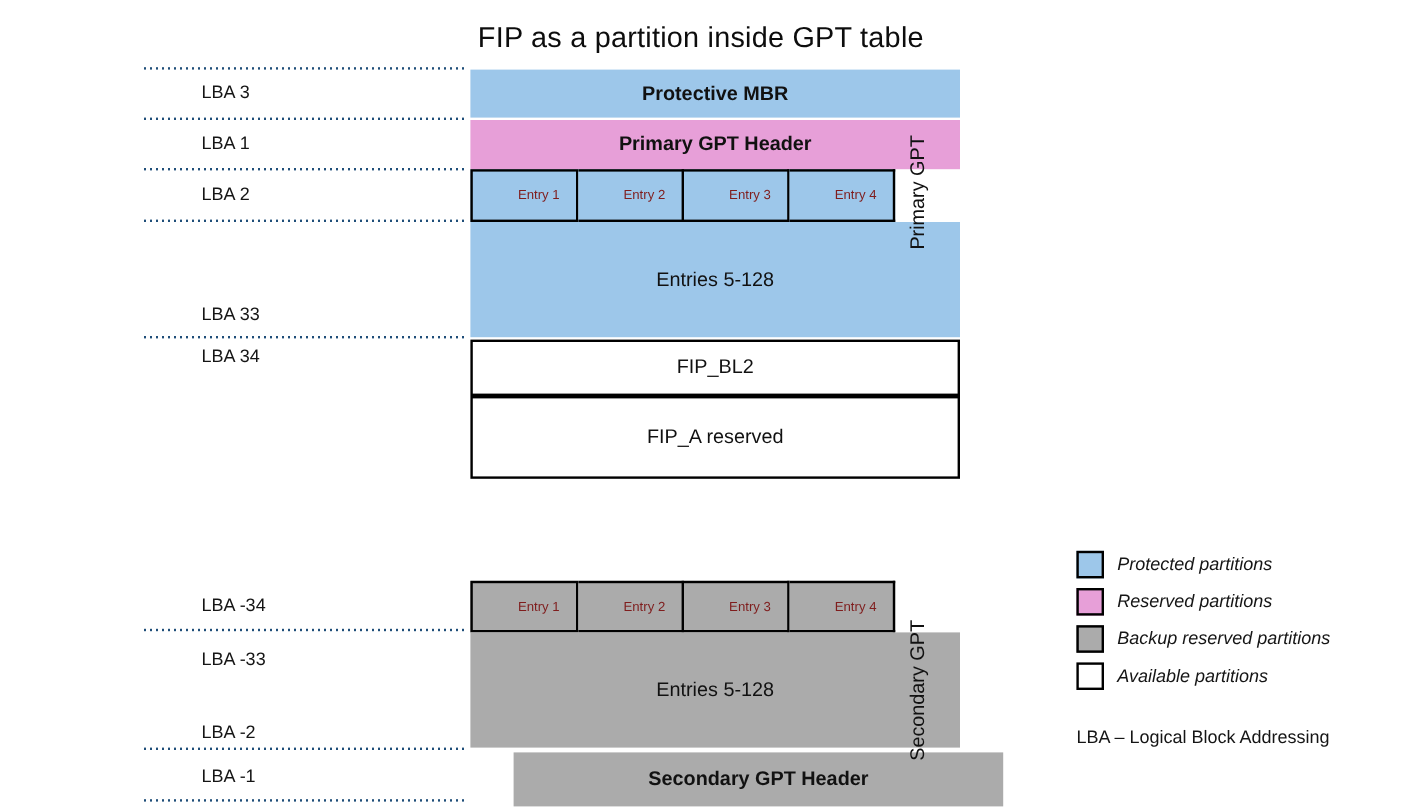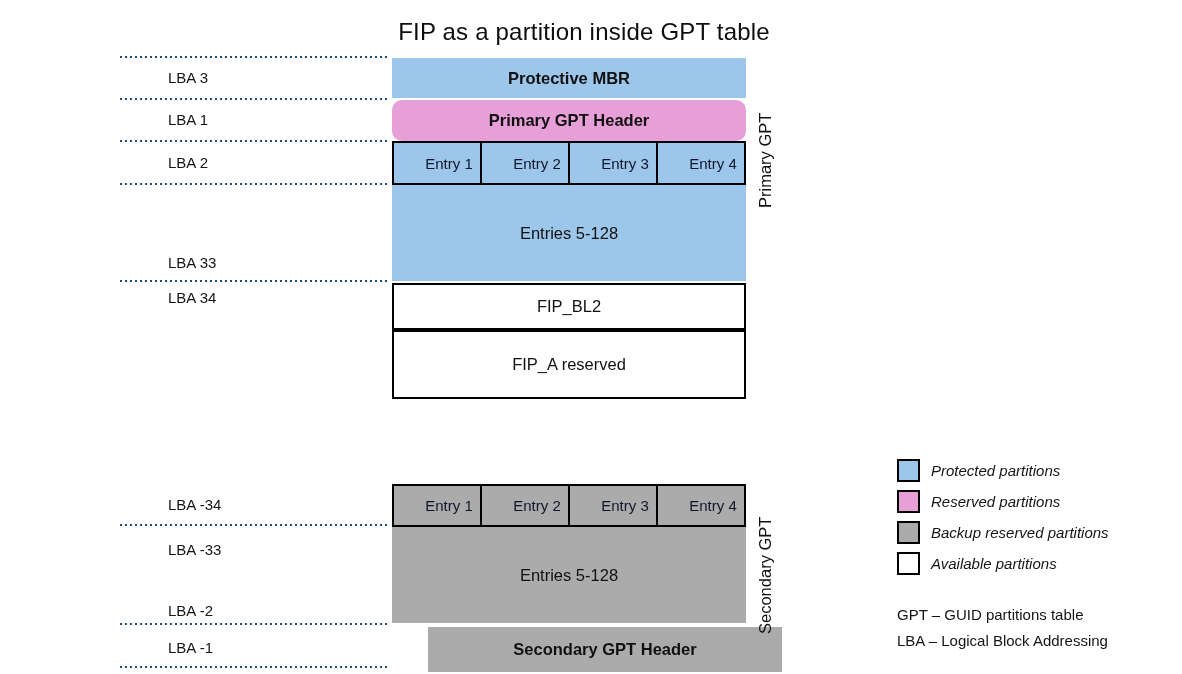--- a/index.html
+++ b/index.html
@@ -34,21 +34,21 @@
     position: absolute;
     left: 168px;
     height: 18px;
     line-height: 18px;
     font-size: 15px;
     white-space: nowrap;
   }
   .block {
     position: absolute;
     left: 392px;
-    width: 354px;
+    width: 408px;
     box-sizing: border-box;
     display: flex;
     align-items: center;
     justify-content: center;
     font-size: 16.5px;
     color: #111;
   }
   .bold { font-weight: bold; }
   .bordered { border: 2px solid #000; }
   .entry-row {
@@ -58,22 +58,22 @@
     box-sizing: border-box;
     display: flex;
   }
   .entry-cell {
     flex: 1 1 0;
     box-sizing: border-box;
     border: 2px solid #000;
     display: flex;
     align-items: center;
     justify-content: center;
-    font-size: 15px;
-    color: #0f172a;
+    font-size: 11px;
+    color: #7f1d1d;
     padding-left: 24px;
   }
   .entry-cell + .entry-cell { border-left: 0; }
   .vlabel {
     position: absolute;
     left: 756px;
     width: 24px;
     writing-mode: vertical-rl;
     transform: rotate(180deg);
     text-align: center;
@@ -132,21 +132,21 @@
   <div class="lba" style="top:154px">LBA 2</div>
   <div class="lba" style="top:254px">LBA 33</div>
   <div class="lba" style="top:289px">LBA 34</div>
   <div class="lba" style="top:496px">LBA -34</div>
   <div class="lba" style="top:541px">LBA -33</div>
   <div class="lba" style="top:602px">LBA -2</div>
   <div class="lba" style="top:639px">LBA -1</div>
 
   <div class="block bold" style="top: 58px; height: 40px; background: rgb(157, 199, 234);">Protective MBR</div>
 
-  <div class="block bold" style="top: 100px; height: 41px; background: rgb(231, 159, 216); border-radius: 10px;">Primary GPT Header</div>
+  <div class="block bold" style="top: 100px; height: 41px; background: rgb(231, 159, 216);">Primary GPT Header</div>
 
   <div class="entry-row" style="top:141px;height:44px">
     <div class="entry-cell" style="background: rgb(157, 199, 234);">Entry 1</div>
     <div class="entry-cell" style="background: rgb(157, 199, 234);">Entry 2</div>
     <div class="entry-cell" style="background: rgb(157, 199, 234);">Entry 3</div>
     <div class="entry-cell" style="background: rgb(157, 199, 234);">Entry 4</div>
   </div>
 
   <div class="block" style="top: 185px; height: 96px; background: rgb(157, 199, 234);">Entries 5-128</div>
 
@@ -182,17 +182,16 @@
       <span class="swatch" style="background: rgb(171, 171, 171);"></span>
       <span class="legend-label">Backup reserved partitions</span>
     </div>
     <div class="legend-row">
       <span class="swatch" style="background: rgb(255, 255, 255);"></span>
       <span class="legend-label">Available partitions</span>
     </div>
   </div>
 
   <div class="notes">
-    <div>GPT – GUID partitions table</div>
     <div>LBA – Logical Block Addressing</div>
   </div>
 
 </div>
 
 </body></html>

